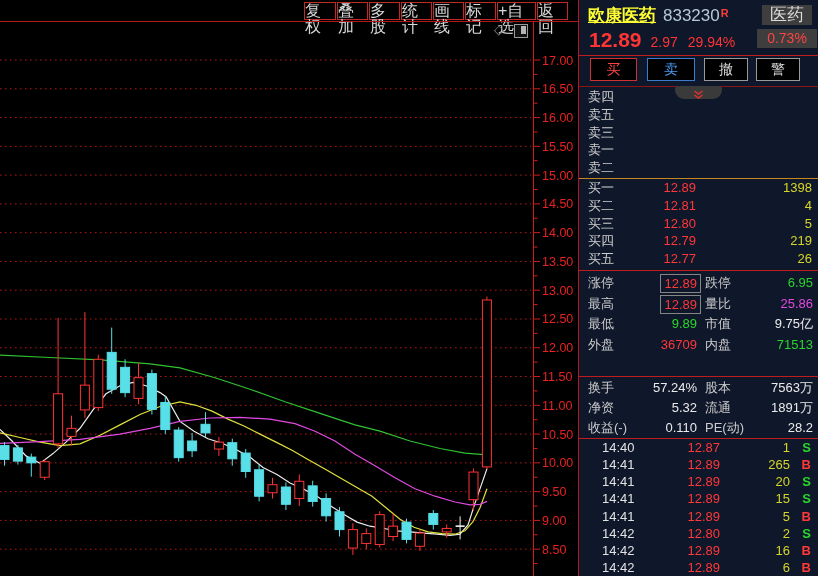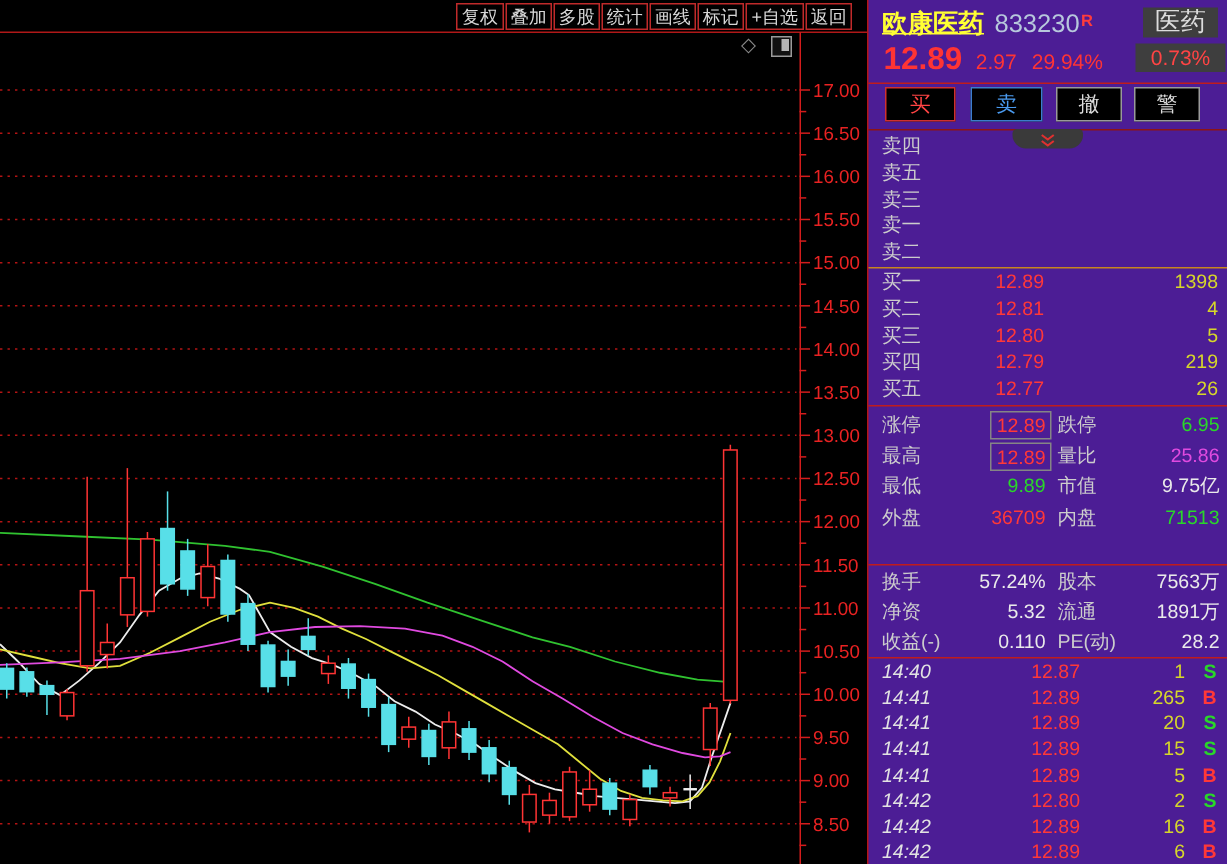--- a/index.html
+++ b/index.html
@@ -1,29 +1,29 @@
 <!DOCTYPE html>
 <html><head>
 <meta charset="utf-8">
 <style>
   html,body{margin:0;padding:0;background:#000;}
   #app{position:relative;width:818px;height:576px;background:#000;overflow:hidden;
        font-family:"Liberation Sans","DejaVu Sans",sans-serif;-webkit-font-smoothing:none;}
   
   #toolbar{position:absolute;left:0;top:0;width:578px;height:21px;background:#000;}
-  .tbtn{position:absolute;top:2px;height:16px;line-height:16px;text-align:center;
-        border:1px solid #c02a2a;color:#d8d8d8;font-size:12px;box-sizing:content-box;cursor:default;}
+  .tbtn{position:absolute;top:2px;height:16px;line-height:16px;text-align:left;
+        border:1px solid #c02a2a;color:#d8d8d8;font-size:16px;box-sizing:content-box;cursor:default;}
   
   #chart{position:absolute;left:0;top:0;}
   #chart-icons{position:absolute;left:494px;top:22px;height:16px;}
   #icon-diamond{position:absolute;left:0;top:0;color:#8a8a8a;font-size:13px;line-height:15px;}
   #icon-split{position:absolute;left:20px;top:2px;width:12px;height:12px;border:1px solid #9a9a9a;background:#111;}
   #icon-split .half{position:absolute;right:1px;top:1px;width:5px;height:8px;background:#b5b5b5;}
   
-  #panel{position:absolute;left:578px;top:0;width:240px;height:576px;background:#4c1d95;}
+  #panel{position:absolute;left:578px;top:0;width:240px;height:576px;background:#0f172a;}
   #panel-border{position:absolute;left:0;top:0;width:1px;height:576px;background:#b41616;}
   .sep{position:absolute;left:1px;width:239px;height:1px;}
   .sep.red{background:#c01c1c;}
   .sep.darkred{background:#8d1414;}
   .sep.orange{background:#c8861e;}
   #hdr-line1{position:absolute;left:10px;top:4px;white-space:nowrap;}
   #hdr-name{font-size:17px;font-weight:bold;color:#ffff33;text-decoration:underline;}
   #hdr-code{font-size:17px;color:#b7c8dc;margin-left:7px;}
   #hdr-flag{font-size:11px;color:#ff3c3c;font-weight:bold;vertical-align:4px;margin-left:1px;}
   #hdr-line2{position:absolute;left:11px;top:28px;white-space:nowrap;}
@@ -54,21 +54,21 @@
   .srow .l1,.frow .l1{position:absolute;left:9px;color:#cccccc;}
   .srow .v1,.frow .v1{position:absolute;right:121px;}
   .srow .l2,.frow .l2{position:absolute;left:126px;color:#cccccc;}
   .srow .v2,.frow .v2{position:absolute;right:5px;}
   .v1.boxed{right:117px;border:1px solid #858585;padding:0 3px;line-height:17px;top:1px;}
   .c-red{color:#ff3838;} .c-green{color:#2ad62a;} .c-magenta{color:#e04ae0;}
   .c-white{color:#eaeaea;} .c-yellow{color:#d6d62a;}
   
   #tick-list{position:absolute;left:1px;top:439px;width:239px;}
   .trow{position:relative;height:17.15px;font-size:13px;line-height:17.15px;}
-  .trow .time{position:absolute;left:9px;color:#e2e2e2;font-style:italic;}
+  .trow .time{position:absolute;left:23px;color:#e2e2e2;}
   .trow .prc{position:absolute;right:98px;color:#ff3838;}
   .trow .vol{position:absolute;right:28px;color:#d6d62a;}
   .trow .side{position:absolute;right:7px;font-weight:bold;}
 </style>
 </head>
 <body>
 
 <div id="app">
 
   <div id="toolbar">

